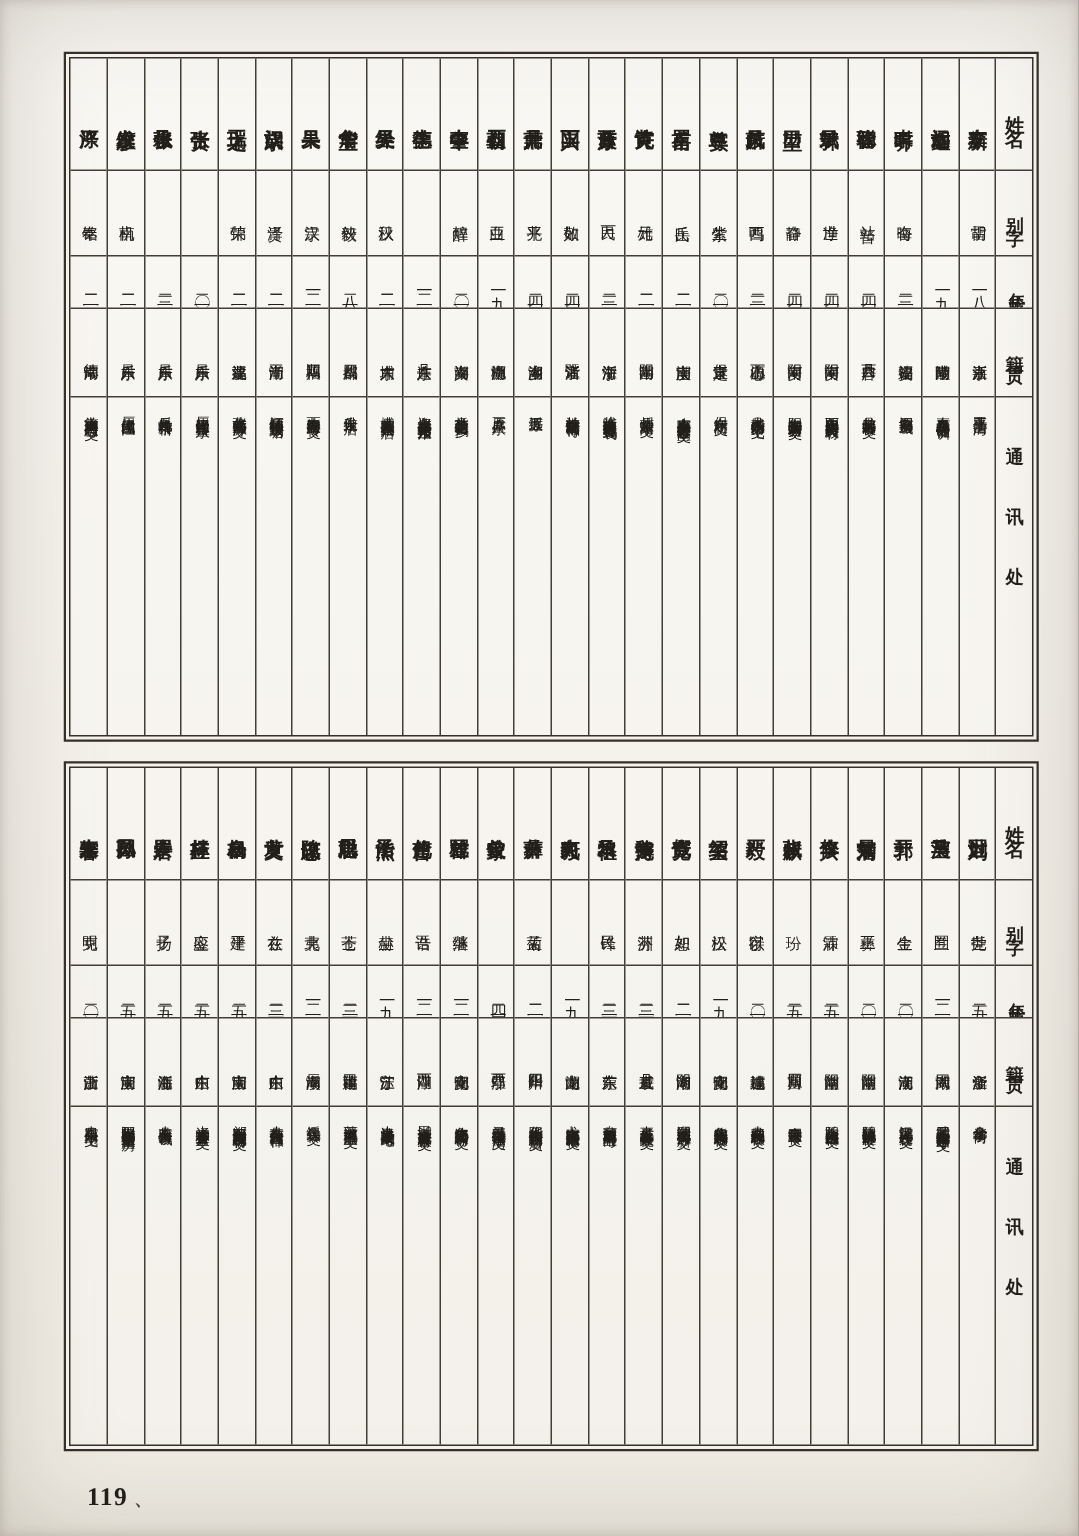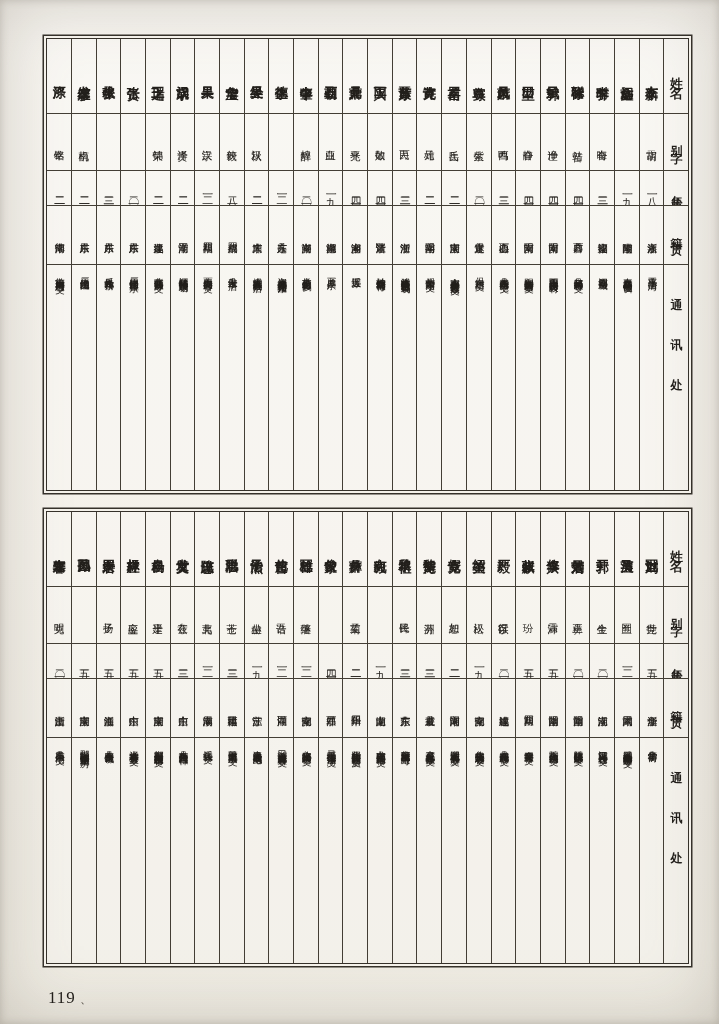--- a/index.html
+++ b/index.html
@@ -44,23 +44,24 @@
   .c-native { height:58px; font-size:10px; }
   .c-addr   { flex:1 1 0; border-bottom:none; align-items:stretch; justify-content:center; padding-top:5px; }
   .c-addr > span { height:100%; font-size:9.5px; letter-spacing:0.5px; }
   .header-col .c > span { font-weight:bold; }
   .header-col .c-name > span   { font-size:13px; letter-spacing:9px; }
   .header-col .c-zi > span     { font-size:12px; letter-spacing:7px; }
   .header-col .c-age > span    { font-size:11px; letter-spacing:2px; }
   .header-col .c-native > span { font-size:12px; letter-spacing:7px; }
   .header-col .c-addr > span   { font-size:12px; letter-spacing:40px; height:auto; padding-top:18px; }
   .page-number {
-    position:absolute; left:48px; bottom:16px;
+    position:absolute; left:58px; bottom:16px;
     font-size:17px; letter-spacing:1px;
     font-family:"Liberation Serif","DejaVu Serif",serif;
+    font-weight:bold;
   }
   .page-number .tick { font-size:12px; margin-left:4px; color:#4a453d; }
 </style>
 </head>
 <body>
 
 <div class="page">
   <div class="tables-wrap">
     <div class="reg-table">
         <div class="col header-col">

